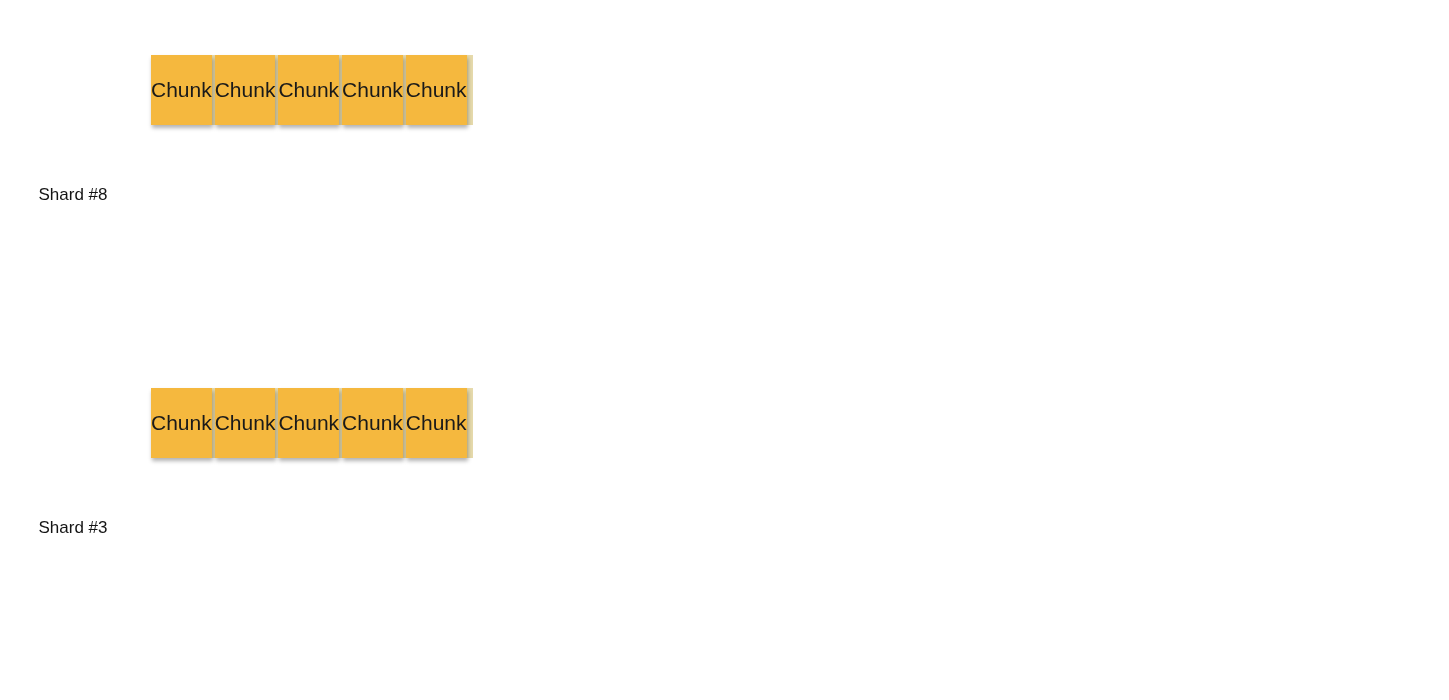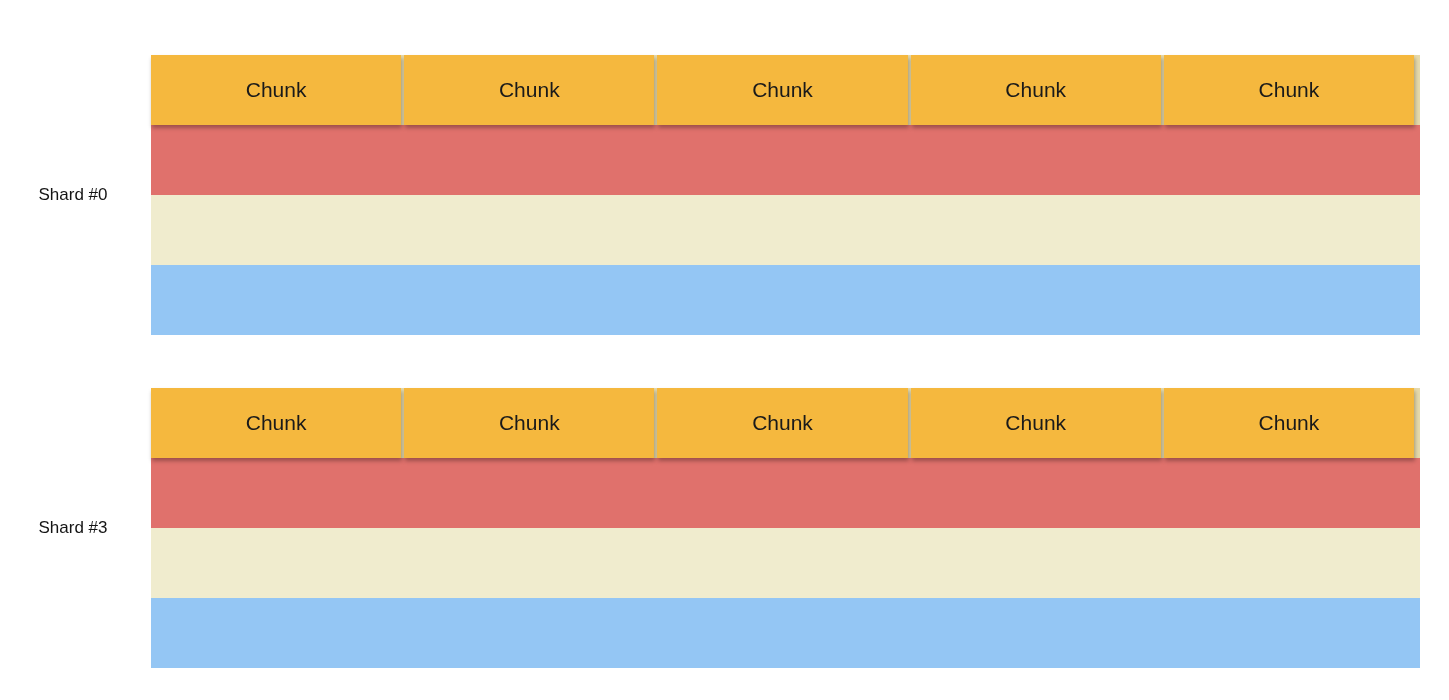--- a/index.html
+++ b/index.html
@@ -34,21 +34,20 @@
     color: #141414;
     white-space: nowrap;
   }
   .shard-body {
     position: absolute;
     left: 151px;
     top: 0;
     width: 1269px;
     height: 280px;
     display: flex;
-    flex-direction: column;
   }
   .chunk-row {
     position: relative;
     z-index: 2;
     height: 70px;
     background: #E6DAAC;
     display: flex;
     gap: 3px;
     padding-right: 6px;
     box-sizing: border-box;
@@ -71,21 +70,21 @@
   .band-red   { background: #E0716C; }
   .band-cream { background: #F0ECCE; }
   .band-blue  { background: #94C6F4; }
 </style>
 </head>
 <body>
 
 <div class="canvas">
 
   <section class="shard shard-0">
-    <div class="shard-label">Shard #0</div>
+    <div class="shard-label">Shard #8</div>
     <div class="shard-body">
       <div class="chunk-row">
         <div class="chunk">Chunk</div>
         <div class="chunk">Chunk</div>
         <div class="chunk">Chunk</div>
         <div class="chunk">Chunk</div>
         <div class="chunk">Chunk</div>
       </div>
       <div class="band band-red"></div>
       <div class="band band-cream"></div>

